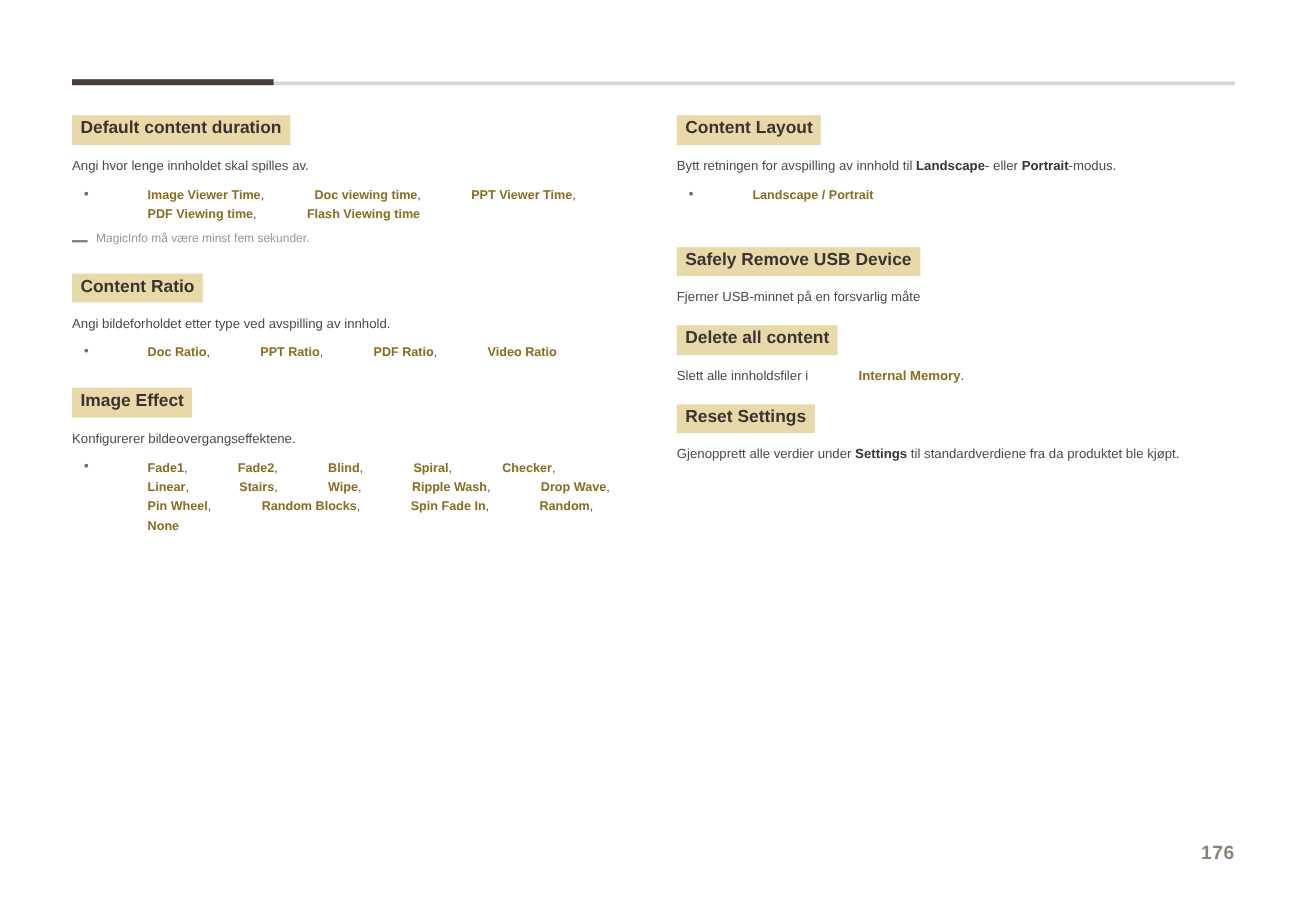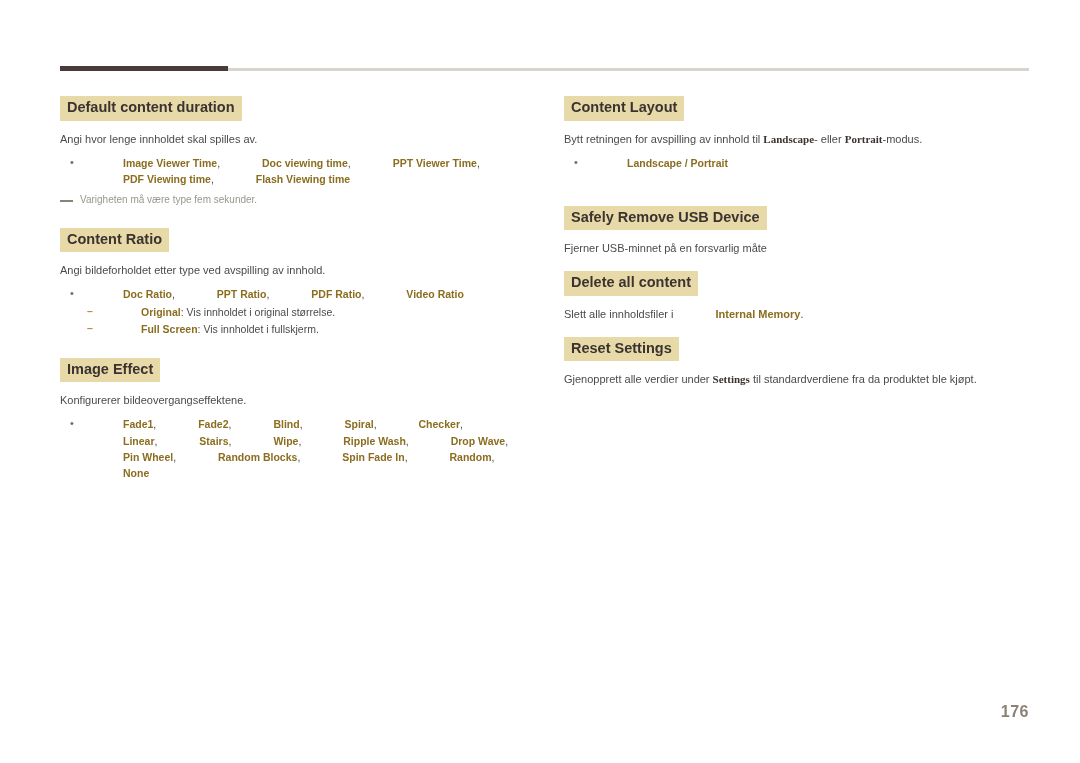--- a/index.html
+++ b/index.html
@@ -117,21 +117,20 @@
     font-weight: bold;
   }
   b.kw {
     color: #8a6d1f;
     font-weight: bold;
     padding-left: 39px;
   }
   b.kw-dark {
     color: #3a3330;
     font-weight: bold;
-    font-family: Liberation Serif, serif;
   }
   .note {
     position: relative;
     margin: 6px 0 0 0;
     padding-left: 20px;
     font-size: 10px;
     color: #9a968f;
     line-height: 1.45;
   }
   .note::before {
@@ -169,35 +168,31 @@
   <div class="columns">
 
     <div class="col-left">
 
       <div class="section">
         <h2 class="section-title">Default content duration</h2>
         <p class="desc">Angi hvor lenge innholdet skal spilles av.</p>
         <ul class="bullets">
           <li><b class="kw">Image Viewer Time</b>, <b class="kw">Doc viewing time</b>, <b class="kw">PPT Viewer Time</b>, <b class="kw">PDF Viewing time</b>, <b class="kw">Flash Viewing time</b></li>
         </ul>
-        <div class="note">Varigheten må være type fem sekunder.</div>
+        <div class="note">MagicInfo må være minst fem sekunder.</div>
       </div>
 
       <div class="gap-md"></div>
 
       <div class="section">
         <h2 class="section-title">Content Ratio</h2>
         <p class="desc">Angi bildeforholdet etter type ved avspilling av innhold.</p>
         <ul class="bullets">
           <li>
             <span><b class="kw">Doc Ratio</b>, <b class="kw">PPT Ratio</b>, <b class="kw">PDF Ratio</b>, <b class="kw">Video Ratio</b></span>
-            <ul class="subbullets">
-              <li><b class="kw">Original</b>: Vis innholdet i original størrelse.</li>
-              <li><b class="kw">Full Screen</b>: Vis innholdet i fullskjerm.</li>
-            </ul>
           </li>
         </ul>
       </div>
 
       <div class="gap-md"></div>
 
       <div class="section">
         <h2 class="section-title">Image Effect</h2>
         <p class="desc">Konfigurerer bildeovergangseffektene.</p>
         <ul class="bullets">

